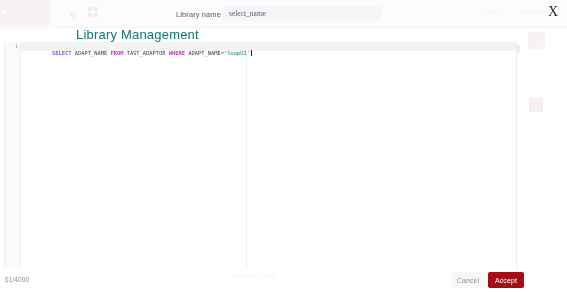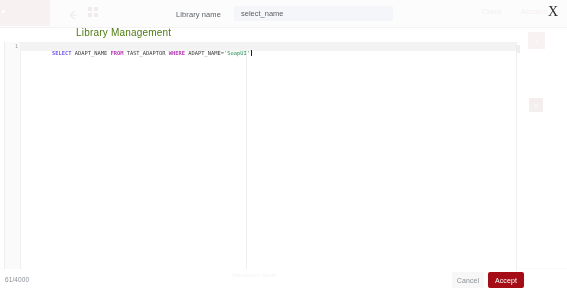--- a/index.html
+++ b/index.html
@@ -85,22 +85,22 @@
     right: 9px; top: 5px;
     font-size: 14px;
     line-height: 14px;
     color: #2b2b2b;
     font-family: "Liberation Serif", serif;
   }
 
   .bg-page-title {
     position: absolute;
     left: 76px; top: 27px;
-    font-size: 10px;
-    color: #4d7c0f;
+    font-size: 13px;
+    color: #0f766e;
     letter-spacing: .2px;
     white-space: nowrap;
   }
 
   .bg-add-button {
     position: absolute;
     left: 528px; top: 32px;
     width: 17px; height: 17px;
     background: #f8f2f3;
     display: flex;
@@ -162,26 +162,26 @@
   .lib-label {
     position: absolute;
     left: 176px; top: 10px;
     font-size: 7.5px;
     color: #5b6068;
     letter-spacing: .1px;
     white-space: nowrap;
   }
   .lib-input {
     position: absolute;
-    left: 234px; top: 6px;
+    left: 222px; top: 6px;
     width: 159px; height: 15px;
     background: #f4f6f9;
     border: none;
     border-radius: 1px;
-    font-family: Liberation Sans, sans-serif;
+    font-family: Liberation Serif, serif;
     font-size: 7.5px;
     color: #5c6169;
     padding: 0 7px;
     box-sizing: border-box;
     outline: none;
   }
   .lib-input::placeholder { color: #9aa1ab; }
 
   .modal-title {
     position: absolute;

